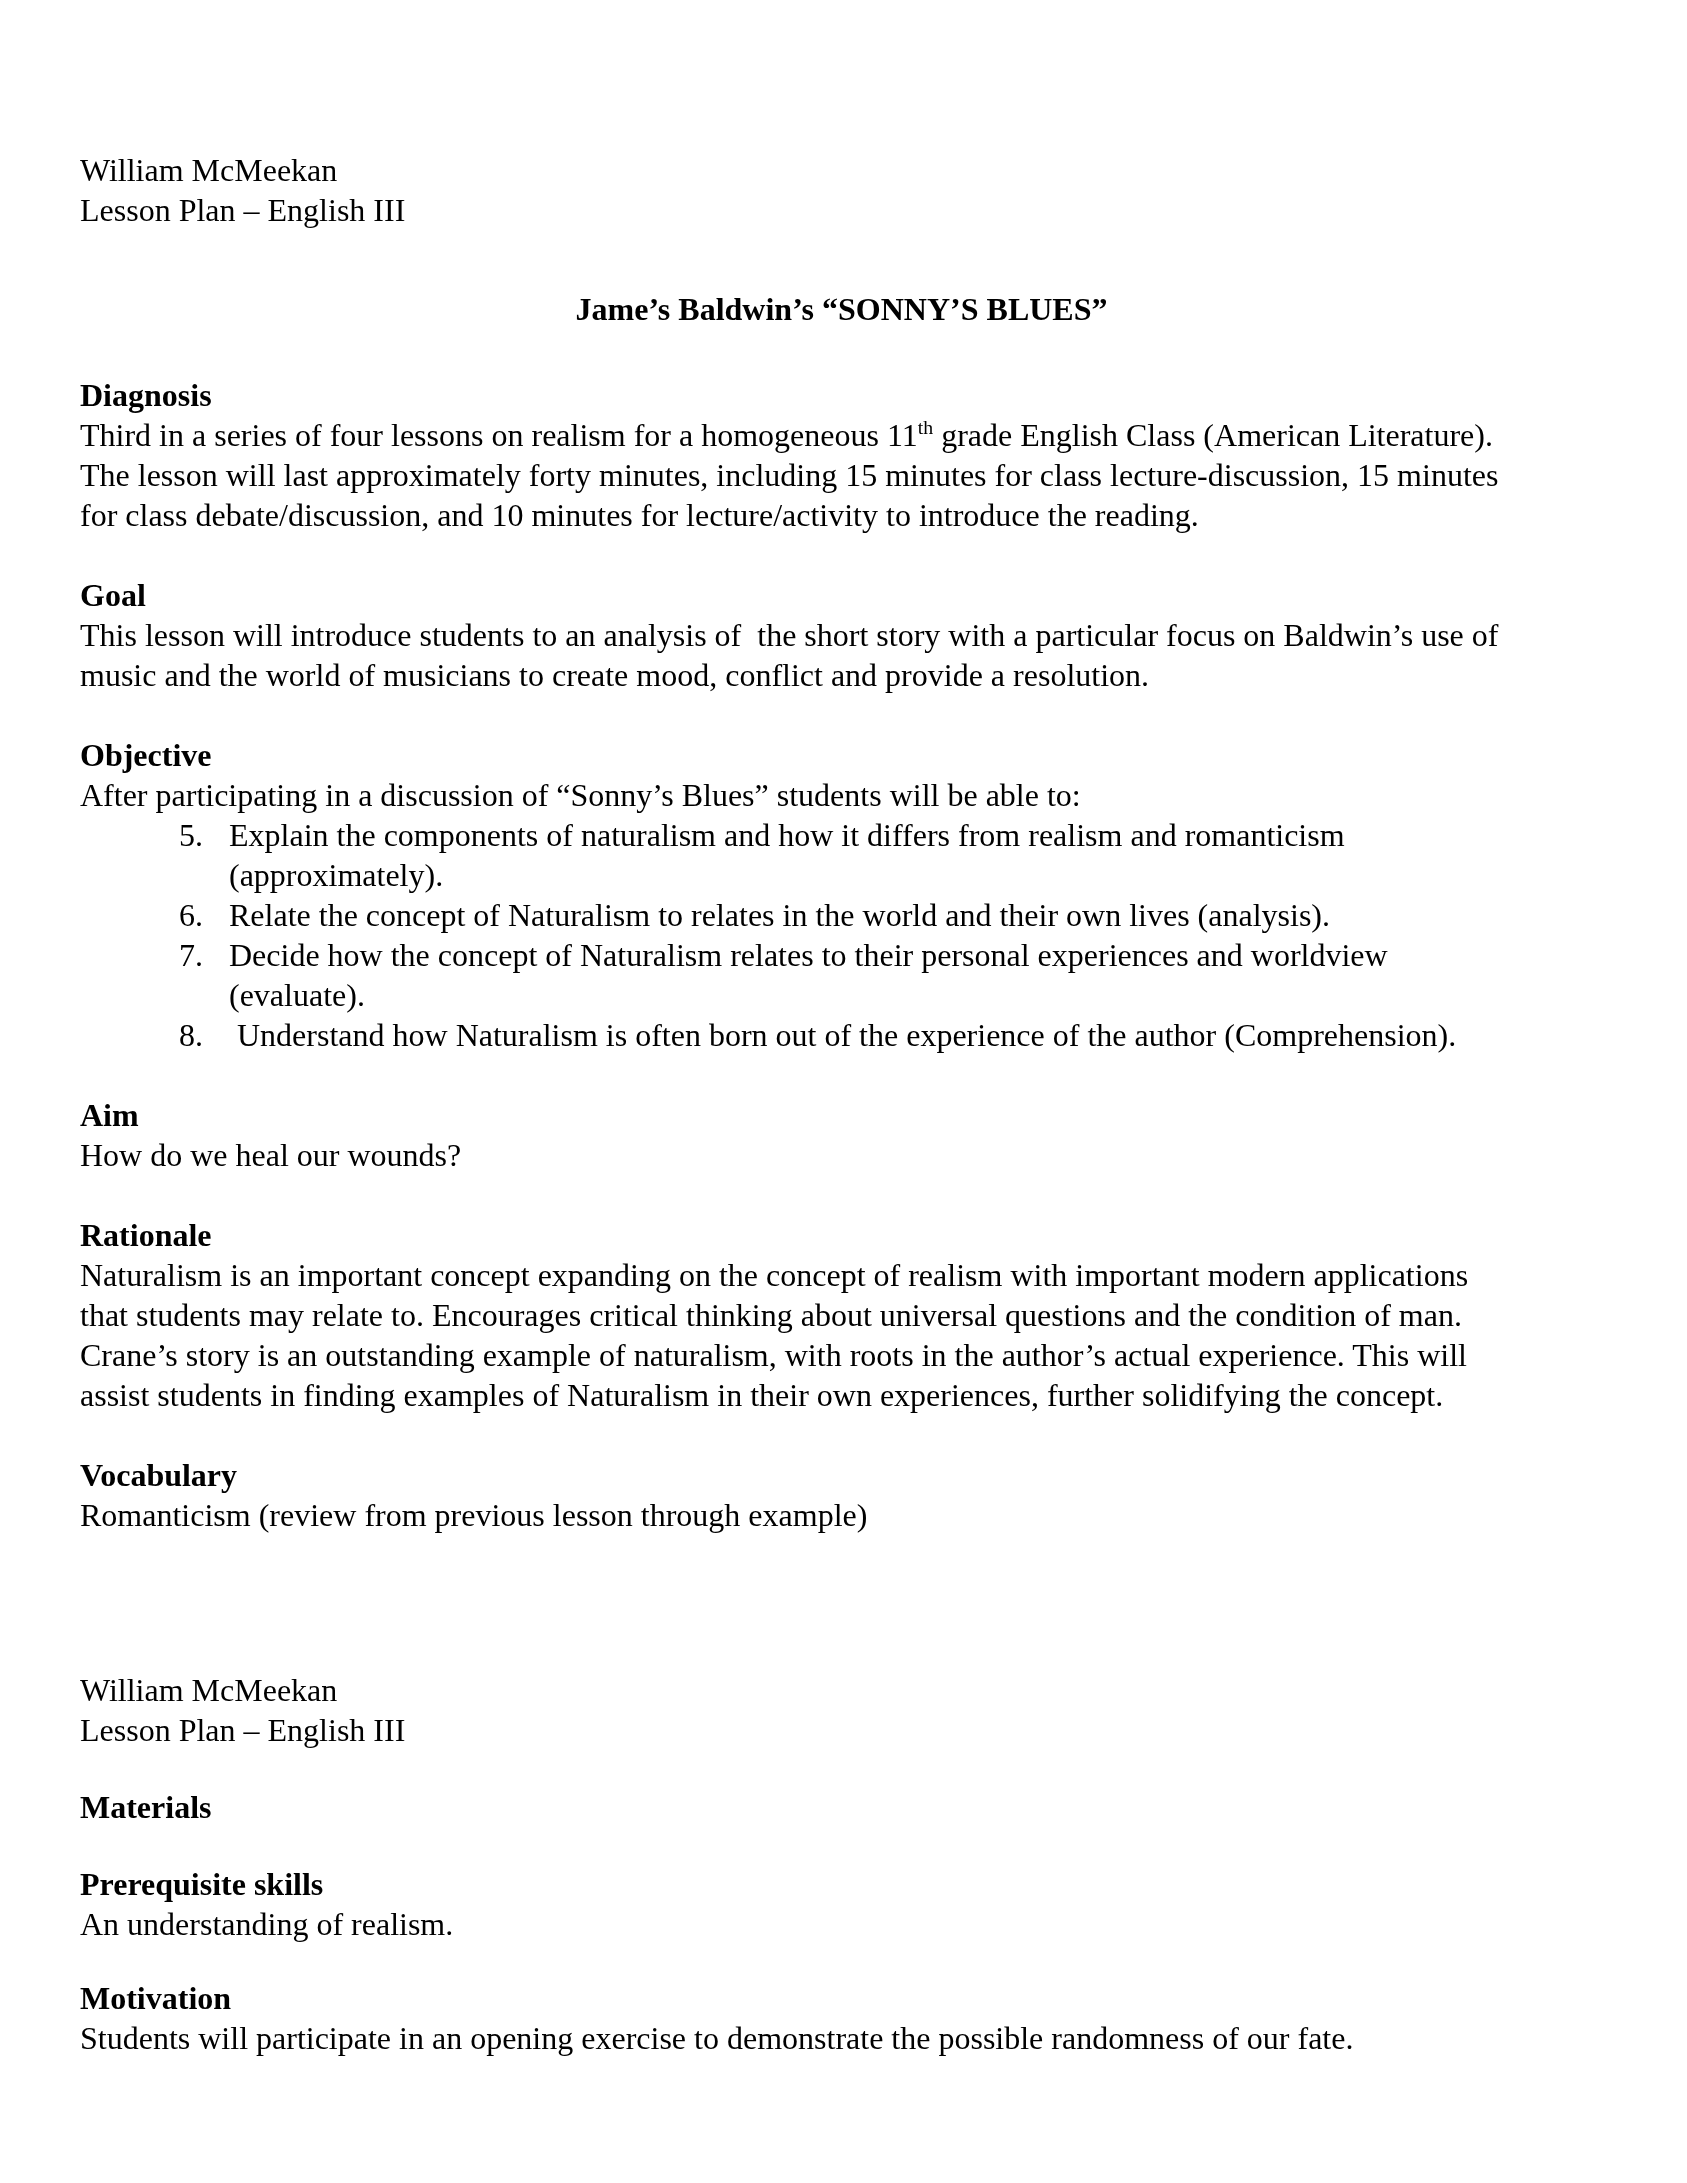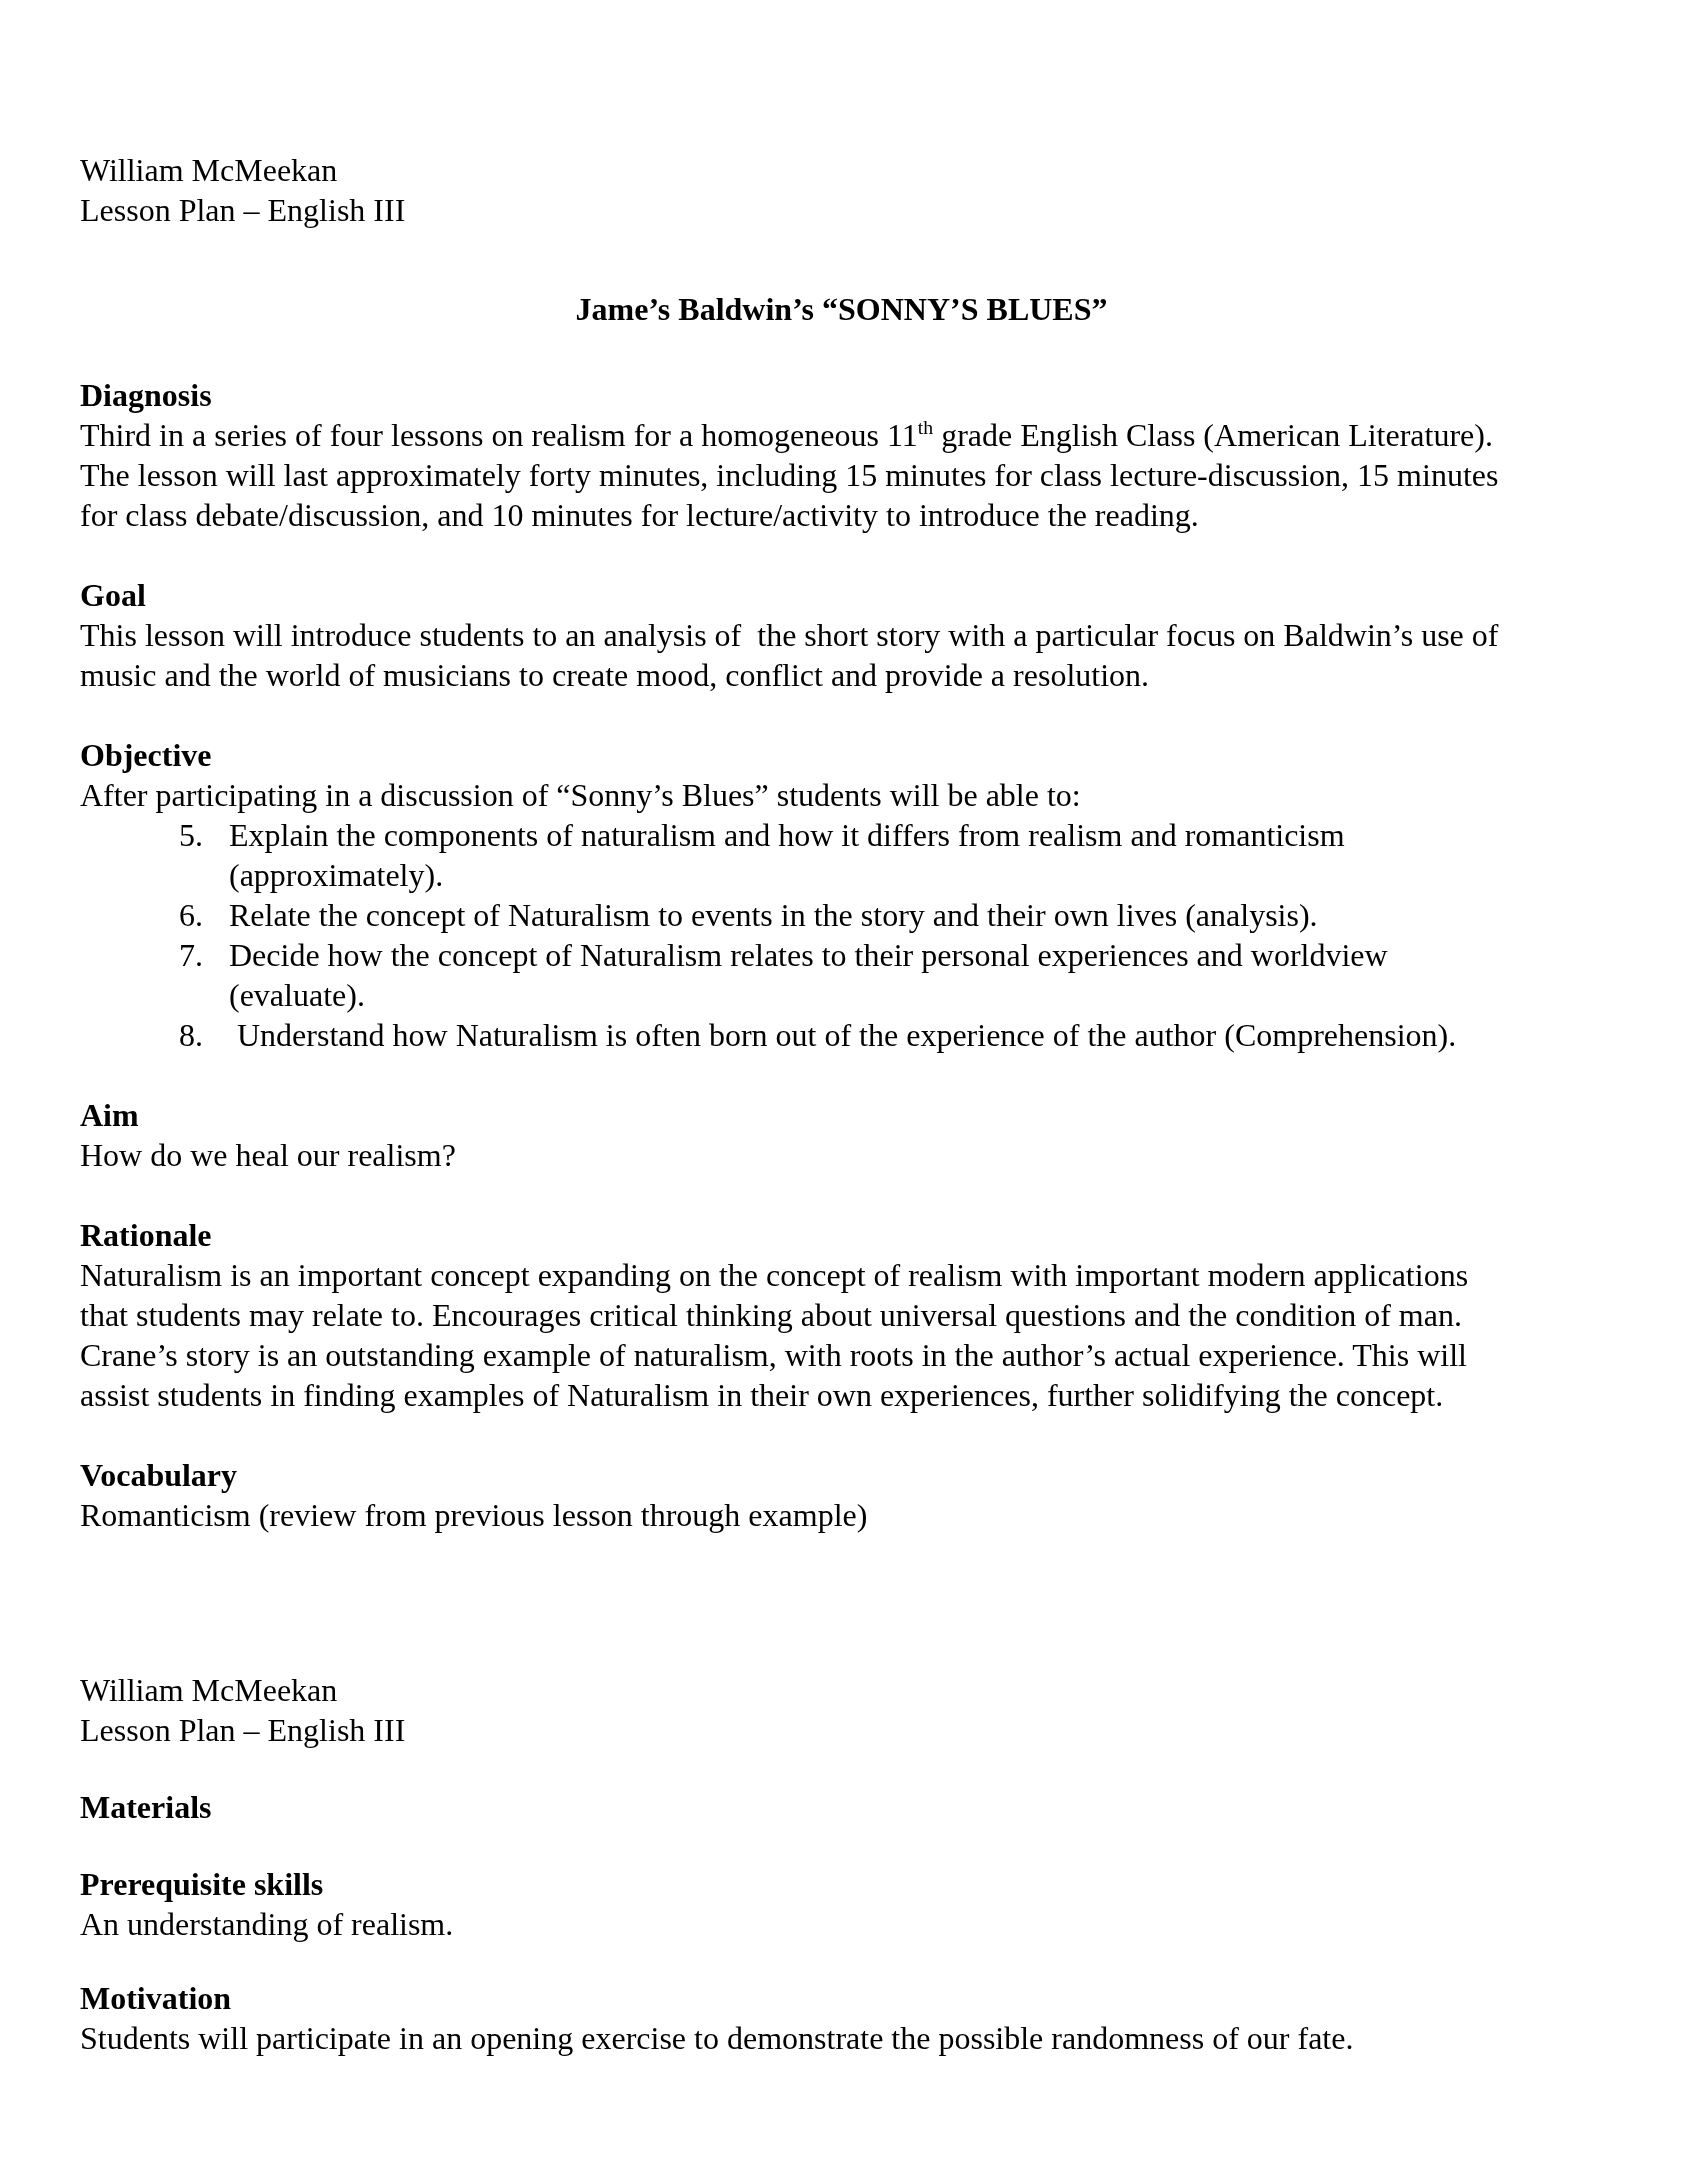--- a/index.html
+++ b/index.html
@@ -88,42 +88,42 @@
         <div class="li">
           <span class="num">5.</span>
           <span class="li-lines">
             <div class="line">Explain the components of naturalism and how it differs from realism and romanticism</div>
             <div class="line">(approximately).</div>
           </span>
         </div>
         <div class="li">
           <span class="num">6.</span>
           <span class="li-lines">
-            <div class="line">Relate the concept of Naturalism to events in the story and their own lives (analysis).</div>
+            <div class="line">Relate the concept of Naturalism to relates in the world and their own lives (analysis).</div>
           </span>
         </div>
         <div class="li">
           <span class="num">7.</span>
           <span class="li-lines">
             <div class="line">Decide how the concept of Naturalism relates to their personal experiences and worldview</div>
             <div class="line">(evaluate).</div>
           </span>
         </div>
         <div class="li">
           <span class="num">8.</span>
           <span class="li-lines">
             <div class="line"> Understand how Naturalism is often born out of the experience of the author (Comprehension).</div>
           </span>
         </div>
       </div>
     </div>
 
     <div class="section section-gap">
       <div class="heading">Aim</div>
-      <div class="line">How do we heal our realism?</div>
+      <div class="line">How do we heal our wounds?</div>
     </div>
 
     <div class="section section-gap">
       <div class="heading">Rationale</div>
       <div class="line">Naturalism is an important concept expanding on the concept of realism with important modern applications</div>
       <div class="line">that students may relate to. Encourages critical thinking about universal questions and the condition of man.</div>
       <div class="line">Crane’s story is an outstanding example of naturalism, with roots in the author’s actual experience. This will</div>
       <div class="line">assist students in finding examples of Naturalism in their own experiences, further solidifying the concept.</div>
     </div>
 

